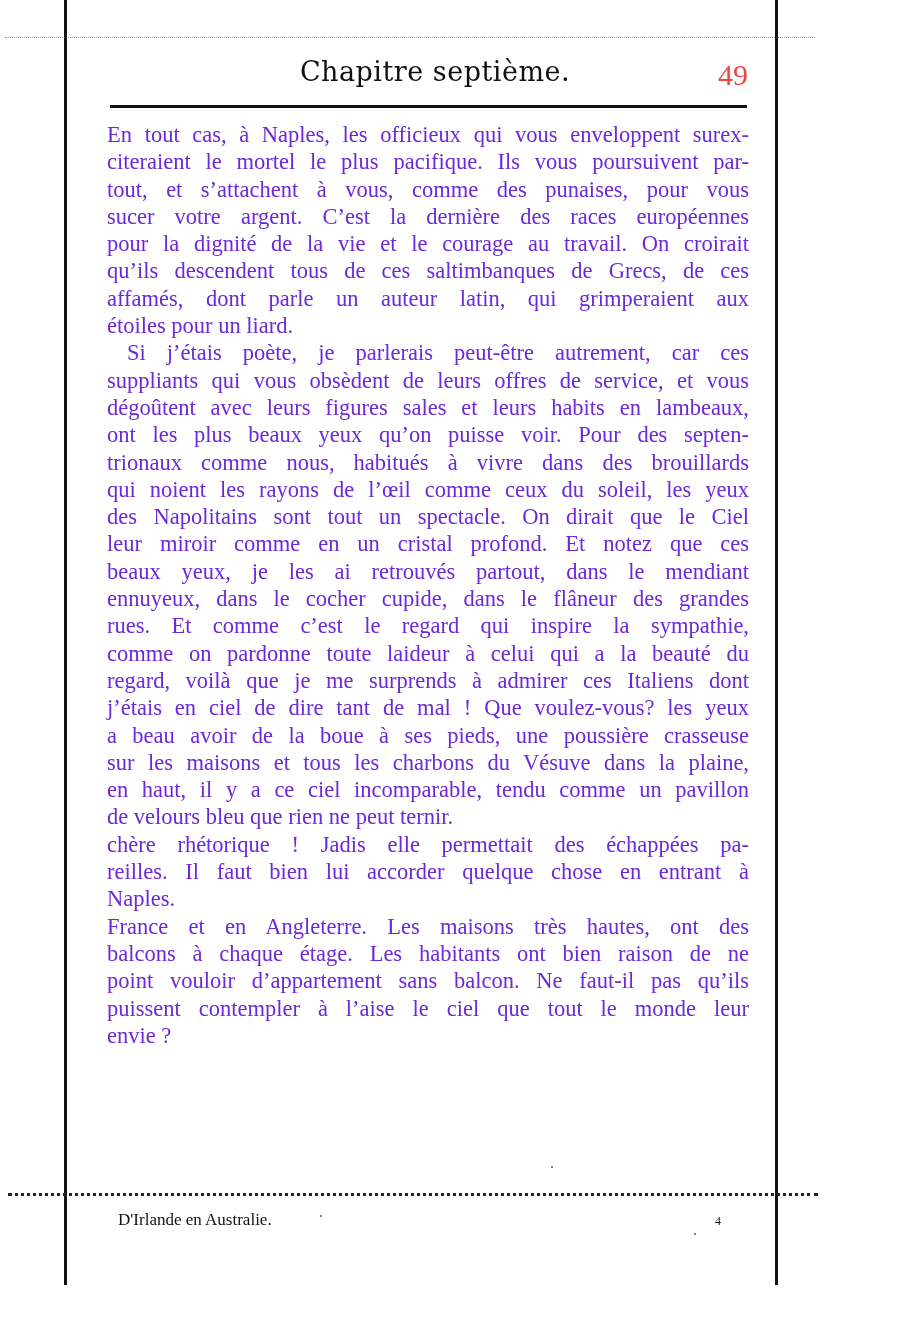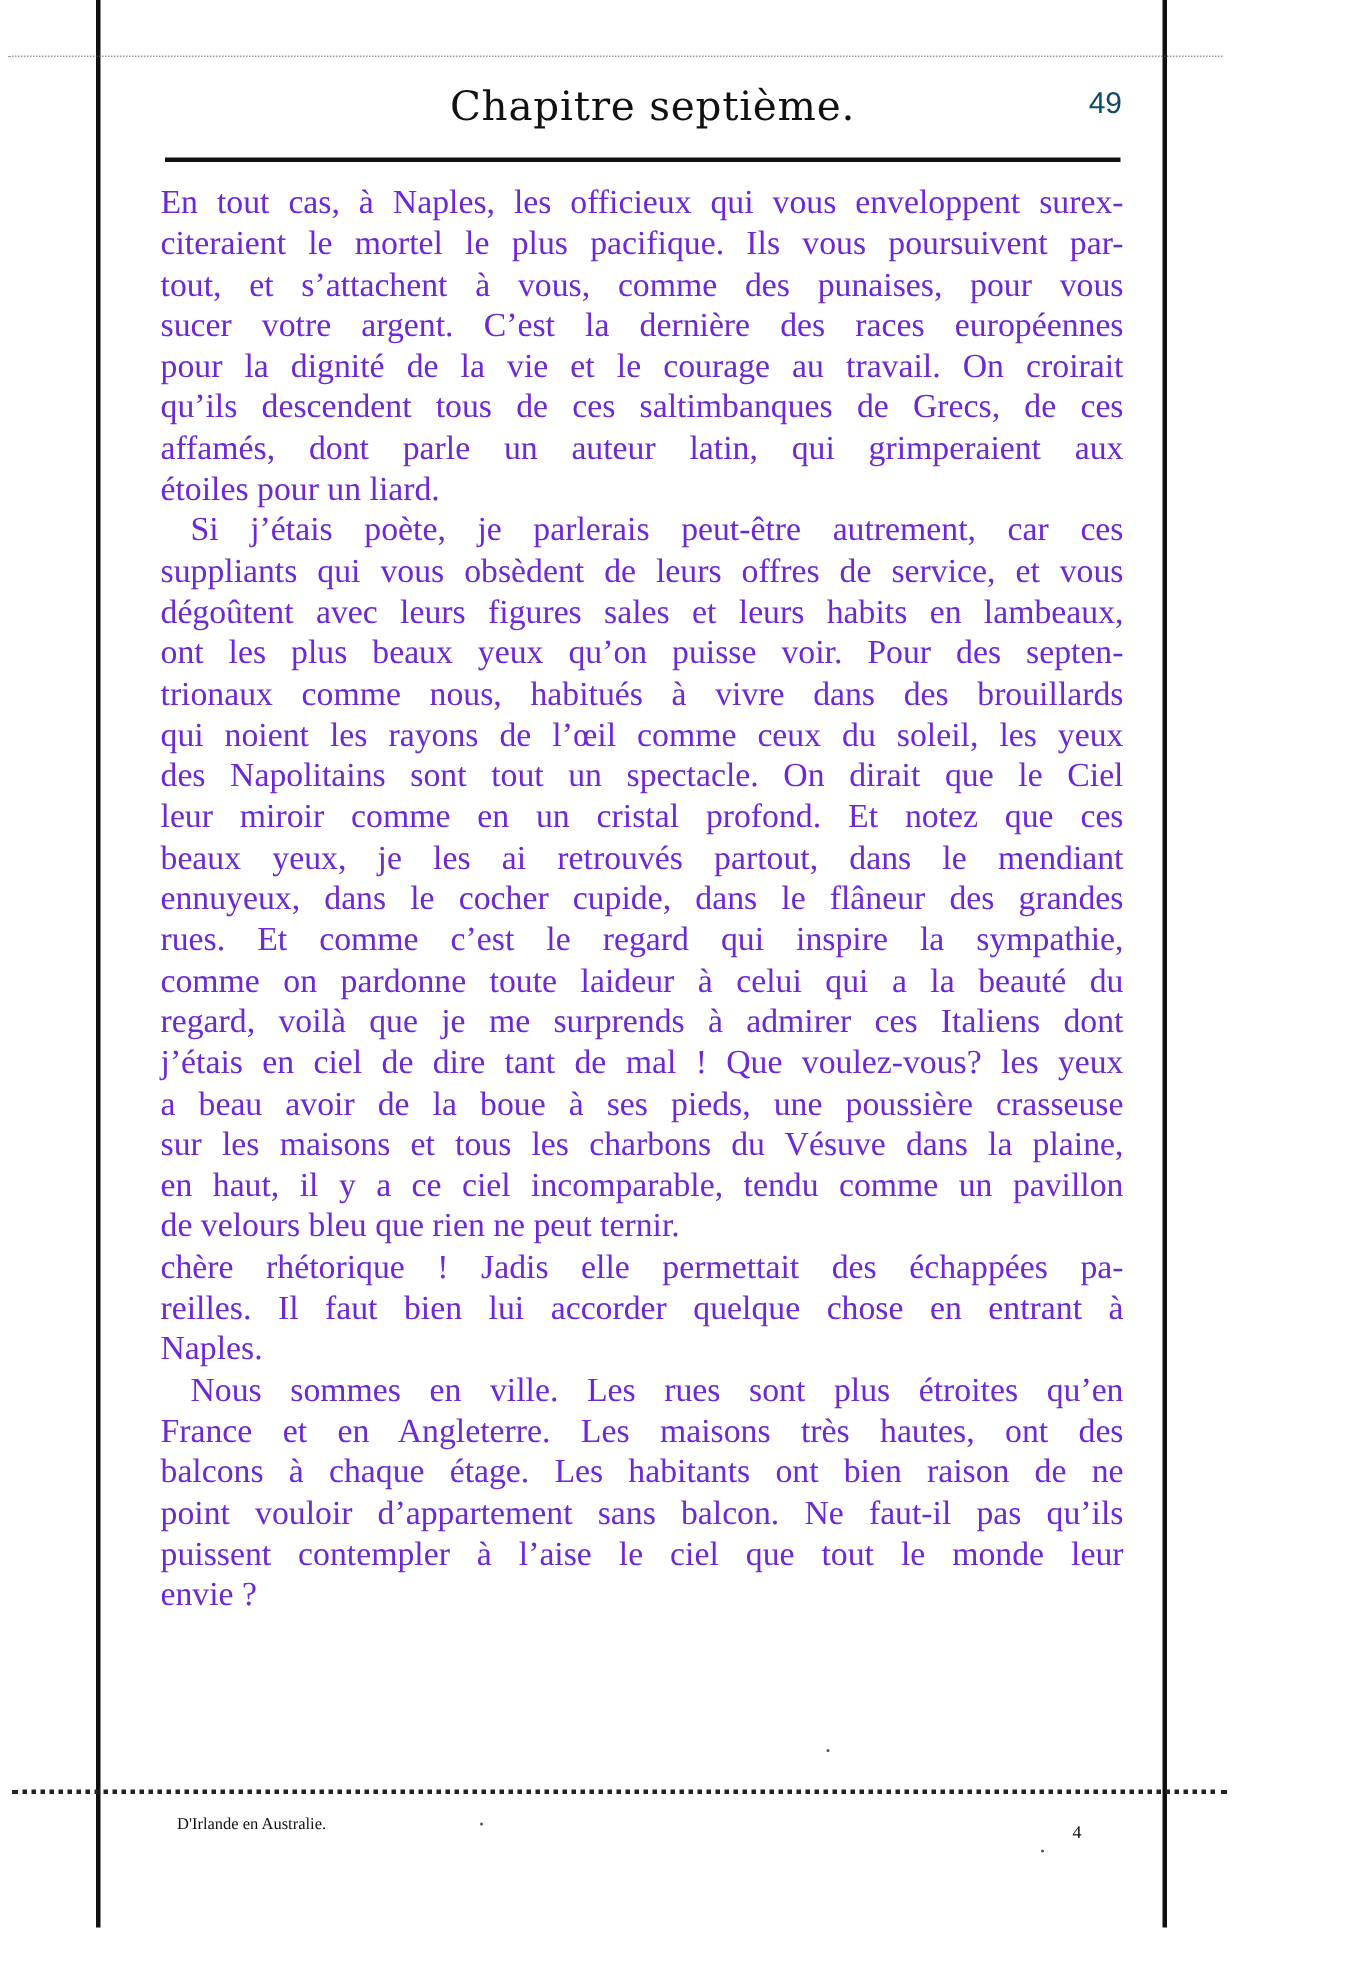--- a/index.html
+++ b/index.html
@@ -11,34 +11,34 @@
     .hline-top { top: 37px; left: 5px; width: 810px; opacity: 0.6; }
     .hline-bottom { top: 1193px; left: 8px; width: 810px; border-top: 3px dotted #222; }
     .running-head { position: absolute; top: 56px; left: 110px; width: 650px; height: 44px; }
     .chapter-title {
       position: absolute; left: 0; right: 0; top: 0; text-align: center;
       font-family: "DejaVu Serif", serif; font-weight: normal; font-size: 27px;
       letter-spacing: 0.5px; color: #111;
     }
     .page-number {
       position: absolute; right: 12px; top: 2px;
-      font-family: Liberation Sans, sans-serif; font-size: 20px; color: #0c4a6e;
+      font-family: Liberation Serif, serif; font-size: 30px; color: #ef4444;
     }
     .head-rule { position: absolute; top: 105px; left: 110px; width: 637px; height: 3px; background: #111; }
     .body-text {
       position: absolute; top: 121px; left: 107px; width: 642px;
       font-family: "Liberation Serif", serif; font-size: 22.5px; line-height: 27.3px;
       color: #6d28d9;
     }
     .line { white-space: nowrap; display: block; text-align: justify; text-align-last: justify; height: 27.3px; }
     .line.last { text-align-last: left; }
     .line.indent { padding-left: 20px; }
     .footer-signature {
       position: absolute; top: 1210px; left: 118px;
-      font-family: "Liberation Serif", serif; font-size: 11px; color: #111;
+      font-family: "Liberation Serif", serif; font-size: 17px; color: #111;
     }
     .footer-sheet {
       position: absolute; top: 1214px; left: 715px;
       font-family: "Liberation Serif", serif; font-size: 12px; color: #111;
     }
     .speck { position: absolute; width: 2px; height: 2px; background: #555; border-radius: 50%; }
   </style>
 </head>
 <body>
 
@@ -76,21 +76,20 @@
     <span class="line">comme on pardonne toute laideur à celui qui a la beauté du</span>
     <span class="line">regard, voilà que je me surprends à admirer ces Italiens dont</span>
     <span class="line">j’étais en ciel de dire tant de mal ! Que voulez-vous? les yeux</span>
     <span class="line">a beau avoir de la boue à ses pieds, une poussière crasseuse</span>
     <span class="line">sur les maisons et tous les charbons du Vésuve dans la plaine,</span>
     <span class="line">en haut, il y a ce ciel incomparable, tendu comme un pavillon</span>
     <span class="line last">de velours bleu que rien ne peut ternir.</span>
     <span class="line">chère rhétorique ! Jadis elle permettait des échappées pa-</span>
     <span class="line">reilles. Il faut bien lui accorder quelque chose en entrant à</span>
     <span class="line last">Naples.</span>
-    <span class="line indent">Nous sommes en ville. Les rues sont plus étroites qu’en</span>
     <span class="line">France et en Angleterre. Les maisons très hautes, ont des</span>
     <span class="line">balcons à chaque étage. Les habitants ont bien raison de ne</span>
     <span class="line">point vouloir d’appartement sans balcon. Ne faut-il pas qu’ils</span>
     <span class="line">puissent contempler à l’aise le ciel que tout le monde leur</span>
     <span class="line last">envie ?</span>
   </div>
 
 <div class="footer-signature">D'Irlande en Australie.</div>
 <div class="footer-sheet">4</div>
 

